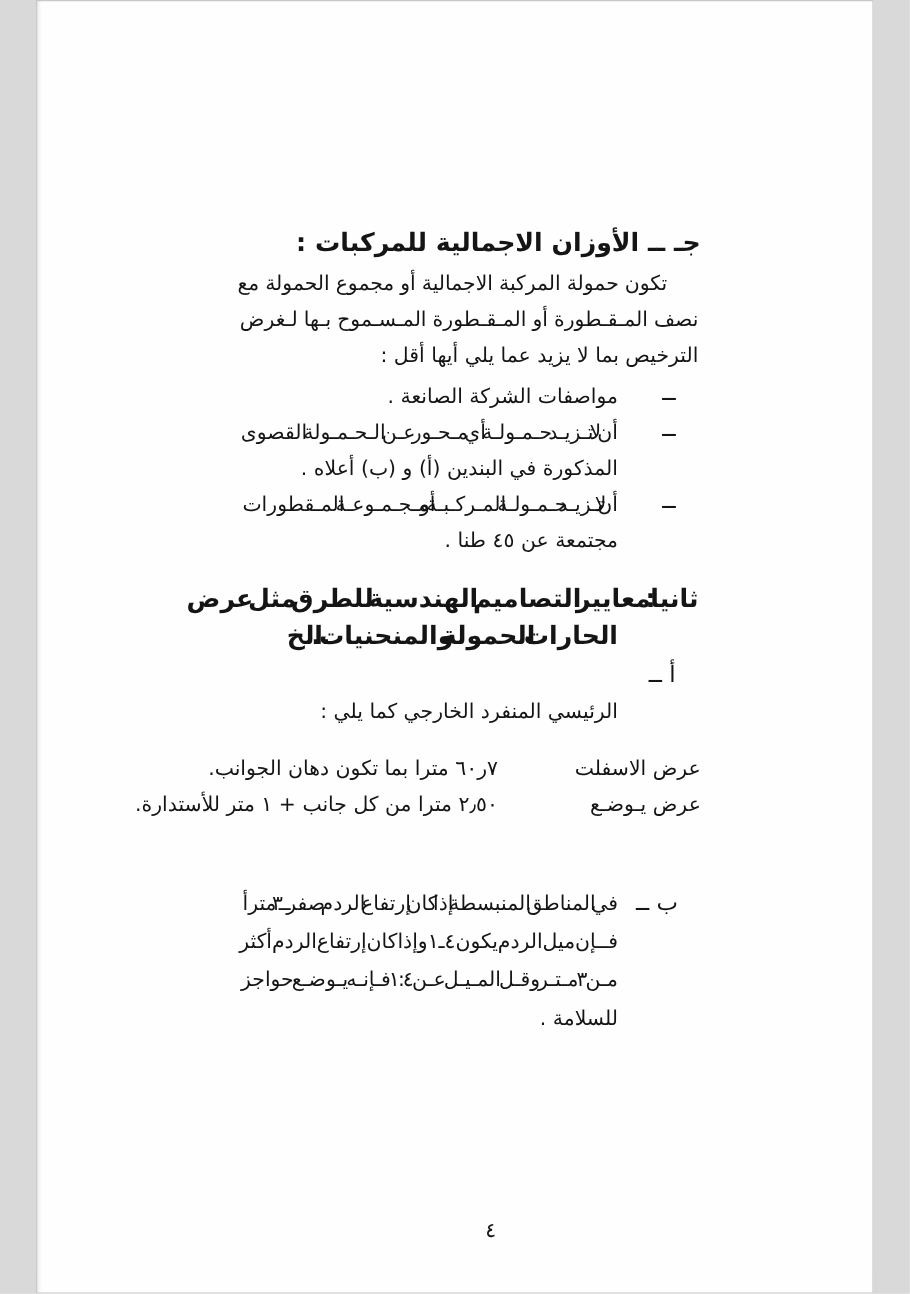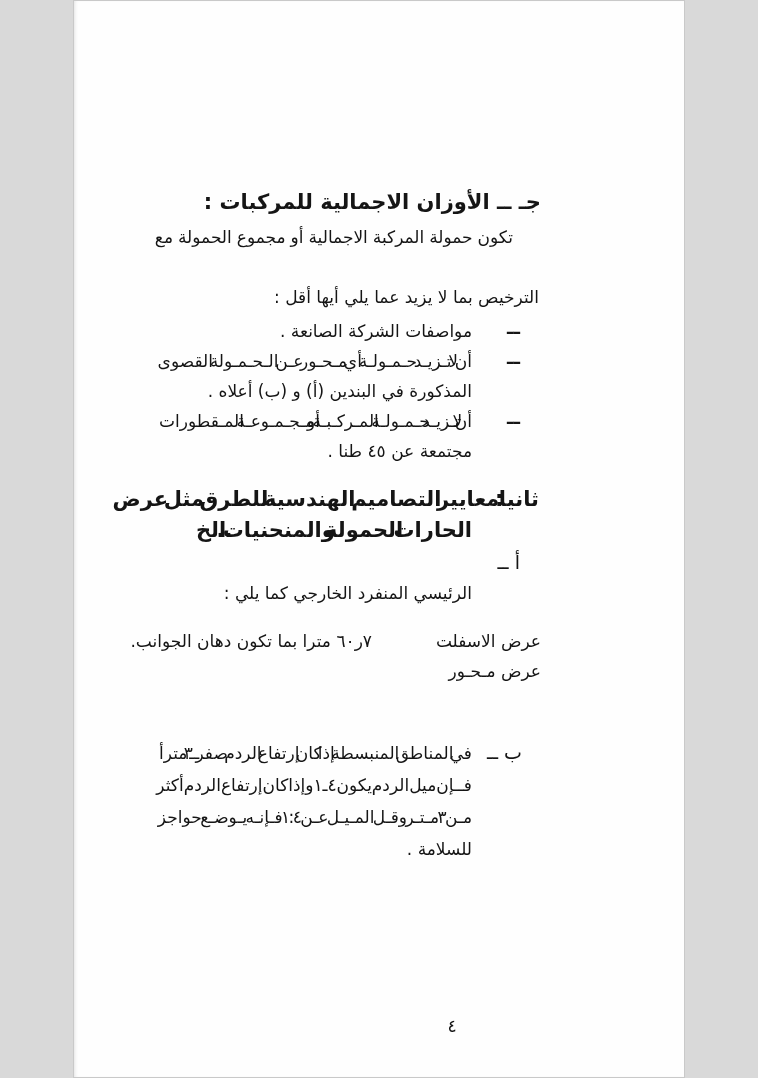--- a/index.html
+++ b/index.html
@@ -1,18 +1,18 @@
 <!DOCTYPE html>
 <html lang="ar" dir="rtl"><head>
 <meta charset="utf-8">
 <style>
   html,body{margin:0;padding:0;background:#d9d9d9;}
   .page{
     position:relative;
-    width:612px;height:1078px;
+    width:698px;height:1078px;
     margin:0 auto;
     background:#fefefe;
     box-shadow: inset 0 0 0 1px #c9c9c9, inset 3px 0 4px -2px #d5d5d5;
     font-family:"DejaVu Sans", sans-serif;
     color:#151515;
     direction:rtl;
     overflow:hidden;
   }
   .line{
     position:absolute;
@@ -25,36 +25,37 @@
   .fit{ text-align:right; }
   .bold{ font-weight:700; }
   .h1{ font-size:21px; }
   .marker{
     position:absolute;
     font-size:19px;
     line-height:27px;
     white-space:nowrap;
     font-weight:700;
   }
-  .dash{ font-weight:700; letter-spacing:0; }
+  .dash{ font-weight:400; letter-spacing:0; }
   .pagenum{
     position:absolute;
     left:0; width:758px;
     text-align:center;
     font-size:17px;
   }
 </style>
 </head>
 <body>
 
 <div class="page">
 
   <div class="line h1 bold" style="top:189px; right:144px;">جـ ــ الأوزان الاجمالية للمركبات :</div>
 
   <div class="line fit" style="top: 224px; right: 172px; left: 185px; word-spacing: -0.428571px;"><span>تكون حمولة المركبة الاجمالية أو مجموع الحمولة مع</span></div>
+  <div class="line fit" style="top: 254px; right: 146px; left: 185px; word-spacing: -0.333333px;"><span>نصف المـقـطورة أو المـقـطورة المـسـموح بـها لـغرض</span></div>
   <div class="line" style="top:284px; right:146px;"><span>الترخيص بما لا يزيد عما يلي أيها أقل :</span></div>
 
   <div class="marker dash line" style="top:314px; right:165px;">ــ</div>
   <div class="line" style="top:318px; right:213px;"><span>مواصفات الشركة الصانعة .</span></div>
 
   <div class="marker dash line" style="top:344px; right:165px;">ــ</div>
   <div class="line fit" style="top: 348px; right: 213px; left: 185px; word-spacing: -8.625px;"><span>أن لا تـزيـد حـمـولـة أي مـحـور عـن الـحـمـولة القصوى</span></div>
   <div class="line" style="top:378px; right:213px;"><span>المذكورة في البندين (أ) و (ب) أعلاه .</span></div>
 
   <div class="marker dash line" style="top:404px; right:165px;">ــ</div>
@@ -63,21 +64,22 @@
 
   <div class="line h1 bold fit" style="top: 486px; right: 146px; left: 185px; word-spacing: -11.7143px;"><span>ثانيا : معايير التصاميم الهندسية للطرق مثل عرض</span></div>
   <div class="line h1 bold fit" style="top: 517px; right: 213px; left: 258px; word-spacing: -17px;"><span>الحارات الحمولة والمنحنيات .. الخ</span></div>
 
   <div class="marker" style="top:549px; right:165px; font-weight:400;">أ ــ</div>
   <div class="line" style="top:580px; right:213px;"><span>الرئيسي المنفرد الخارجي كما يلي :</span></div>
 
   <div class="line" style="top:628px; right:144px;"><span>عرض الاسفلت</span></div>
   <div class="line" style="top:628px; right:313px;"><span>٧ر٦٠ مترا بما تكون دهان الجوانب.</span></div>
 
-  <div class="line" style="top:658px; right:144px;"><span>عرض مـحـور</span></div>
+  <div class="line" style="top:658px; right:144px;"><span>عرض يـوضـع</span></div>
+  <div class="line" style="top:658px; right:313px;"><span>٢٫٥٠ مترا من كل جانب + ١ متر للأستدارة.</span></div>
 
   <div class="marker" style="top:739px; right:163px; font-weight:400;">ب ــ</div>
   <div class="line fit" style="top: 740px; right: 213px; left: 185px; word-spacing: -9.1px;"><span>في المناطق المنبسطة إذا كان إرتفاع الردم صفر ــ ٣ مترأ</span></div>
   <div class="line fit" style="top: 772px; right: 213px; left: 185px; word-spacing: -5.45455px;"><span>فــإن ميل الردم يكون ٤ ـ ١ وإذا كان إرتفاع الردم أكثر</span></div>
   <div class="line fit" style="top: 804px; right: 213px; left: 185px; word-spacing: -7px;"><span>مـن ٣ مـتـر وقـل المـيـل عـن ٤ : ١ فـإنـه يـوضـع حواجز</span></div>
   <div class="line" style="top:836px; right:213px;"><span>للسلامة .</span></div>
 
   <div class="pagenum" style="top:1016px;">٤</div>
 
 </div>

